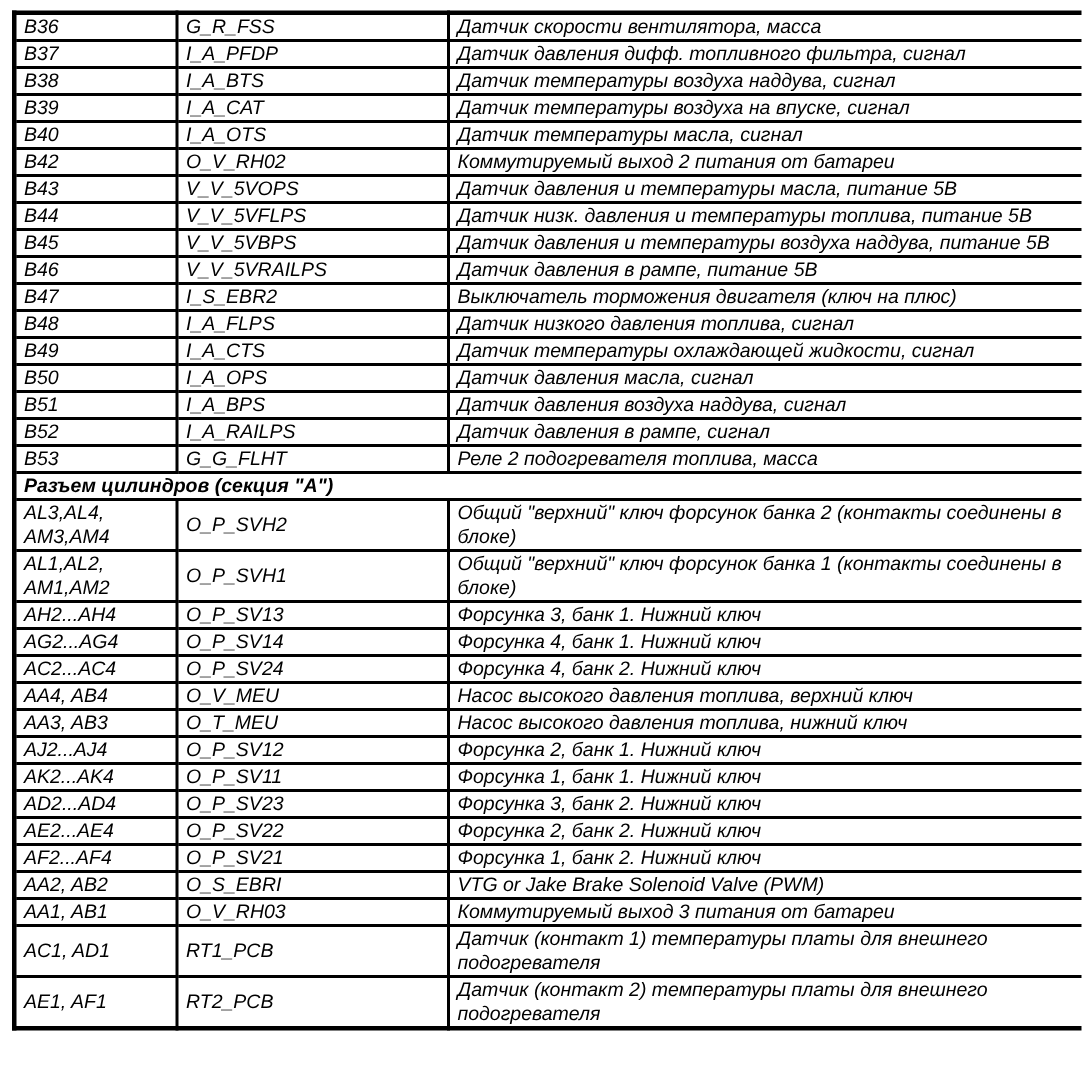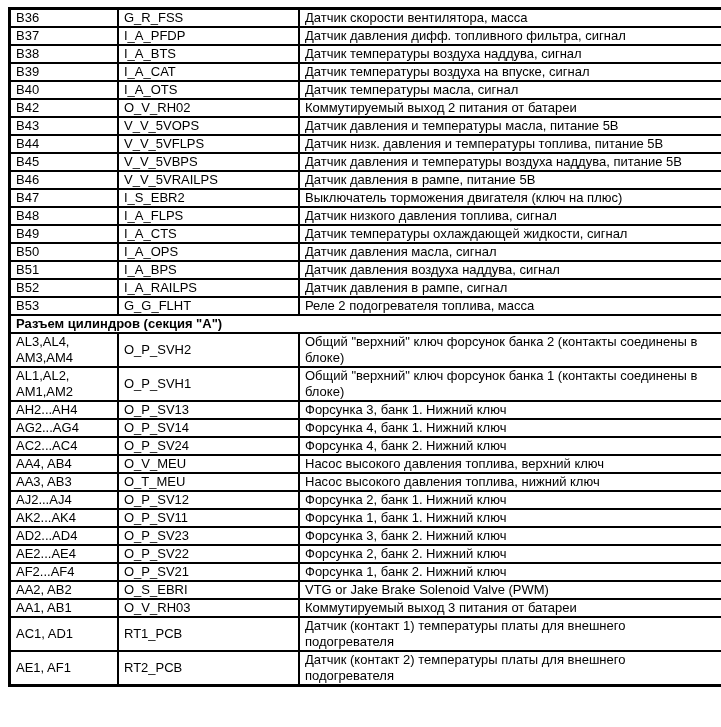--- a/index.html
+++ b/index.html
@@ -9,20 +9,21 @@
   }
   body {
     width: 721px;
     height: 727px;
     font-family: "Liberation Sans", sans-serif;
     color: #000000;
     overflow: hidden;
   }
   .page {
     padding: 7px 0 0 8px;
+    font-style: italic;
   }
   table.pin-table {
     border-collapse: collapse;
     table-layout: fixed;
     width: 707px;
     border: 3px solid #000000;
   }
   table.pin-table td {
     border: 2px solid #000000;
     font-size: 13px;

